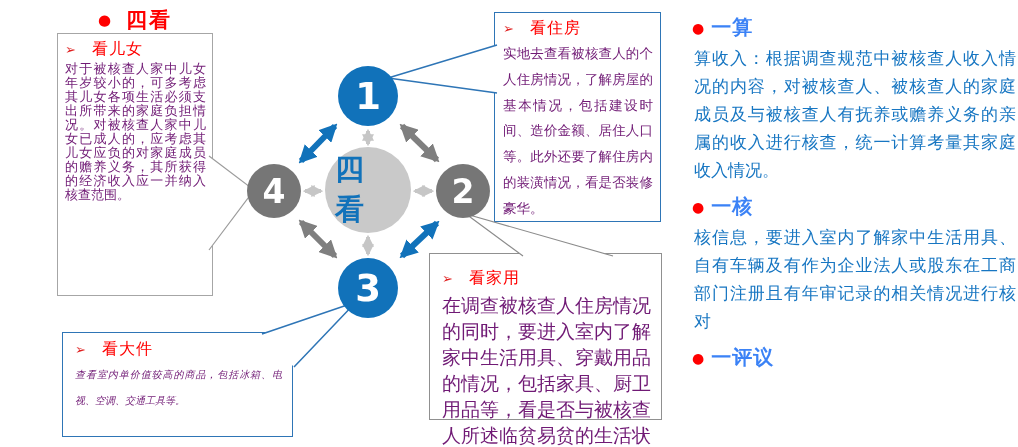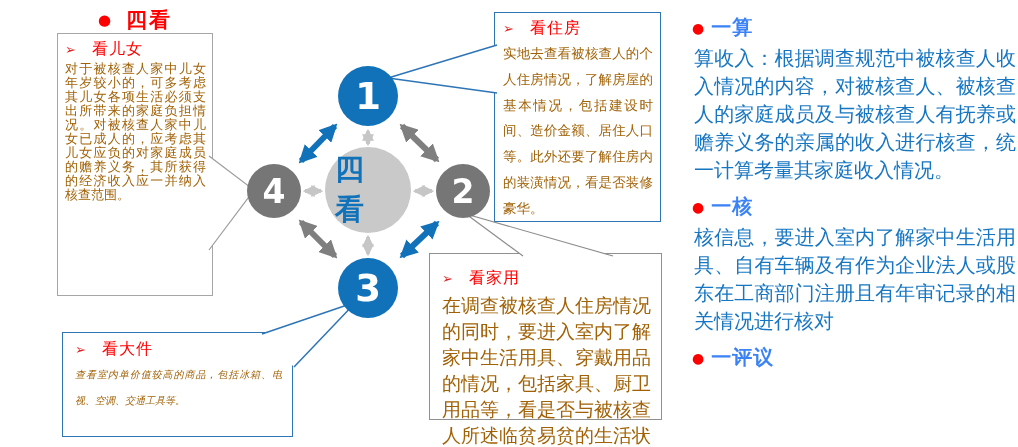--- a/index.html
+++ b/index.html
@@ -12,21 +12,21 @@
   
   .main-title { position: absolute; left: 98px; top: 6px; display: flex; align-items: center; }
   .main-title .dot { color: #ff0000; font-size: 15px; line-height: 1; }
   .main-title .ttl { color: #ff0000; font-size: 21px; font-weight: bold; margin-left: 15px; letter-spacing: 2px; }
 
   
   .box { position: absolute; background: #ffffff; z-index: 1; }
   .box-head { display: flex; align-items: baseline; }
   .box-head .mk { color: #e02020; font-size: 13px; }
   .box-head .bt { color: #ff0000; font-size: 16px; margin-left: 16px; letter-spacing: 1px; }
-  .box-body { color: #a16207; text-align: justify; }
+  .box-body { color: #701a75; text-align: justify; }
 
   .box-children { left: 57px; top: 33px; width: 156px; height: 263px; border: 1px solid #a6a6a6; padding: 5px 6px 0 7px; }
   .box-children .box-body { font-size: 13px; line-height: 14px; margin-top: 2px; }
 
   .box-housing { left: 494px; top: 12px; width: 167px; height: 210px; border: 1.5px solid #2e75b6; padding: 5px 7px 0 8px; }
   .box-housing .box-body { font-size: 13.5px; line-height: 25.8px; margin-top: 2px; }
 
   .box-household { left: 429px; top: 253px; width: 233px; height: 167px; border: 1px solid #909090; padding: 14px 10px 0 12px; }
   .box-household .box-body { font-size: 19px; line-height: 26px; margin-top: 3px; }
 
@@ -47,21 +47,21 @@
   .node-4 { left: 247px; top: 164px; width: 54px; height: 54px; font-size: 33px; }
   .node-center { position: absolute; left: 325px; top: 147px; width: 86px; height: 86px; border-radius: 50%;
                  background: #c9c9c9; display: flex; align-items: center; justify-content: center; z-index: 3; }
   .node-center .clabel { color: #1172ba; font-size: 29px; font-weight: bold; letter-spacing: 10px; padding-left: 10px; }
 
   
   .right-col { position: absolute; left: 692px; top: 12px; width: 324px; z-index: 1; }
   .r-head { display: flex; align-items: center; margin-top: 2px; }
   .r-head .dot { color: #ff0000; font-size: 14px; line-height: 1; }
   .r-head .rt { color: #3b82f6; font-size: 20px; font-weight: bold; margin-left: 7px; letter-spacing: 1px; }
-  .r-body { color: #1776c2; font-size: 20px; line-height: 28px; margin: 3px 0 9px 2px; text-align: justify; }
+  .r-body { color: #1776c2; font-size: 17px; line-height: 28px; margin: 3px 0 9px 2px; text-align: justify; }
   .r-body.p-indent { text-indent: 2em; }
 </style>
 </head>
 <body>
 
 <div class="canvas">
 
   <div class="main-title">
     <span class="dot">●</span>
     <span class="ttl">四看</span>

